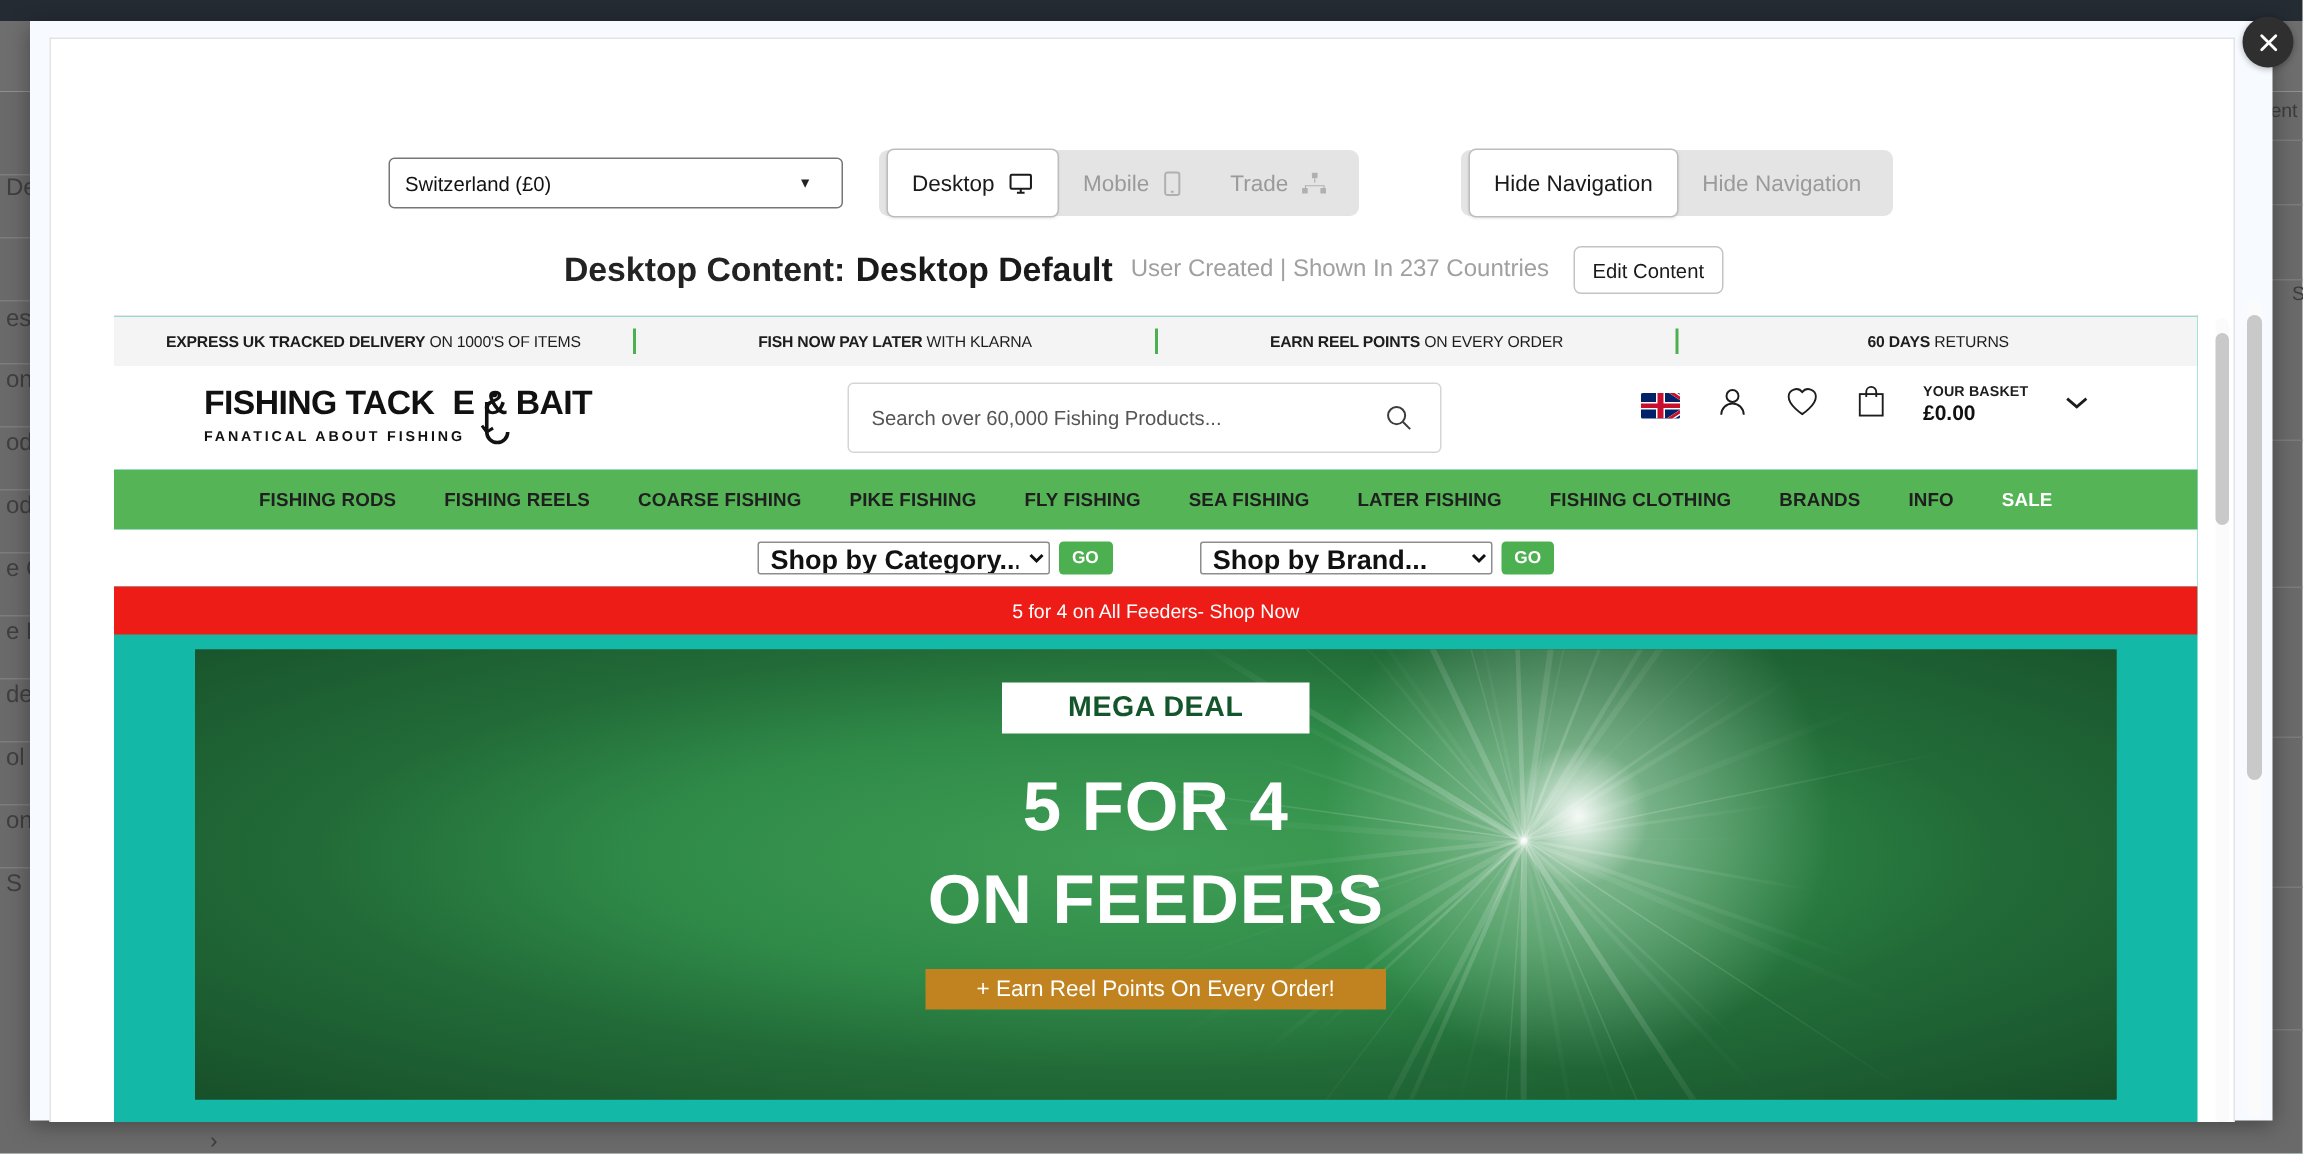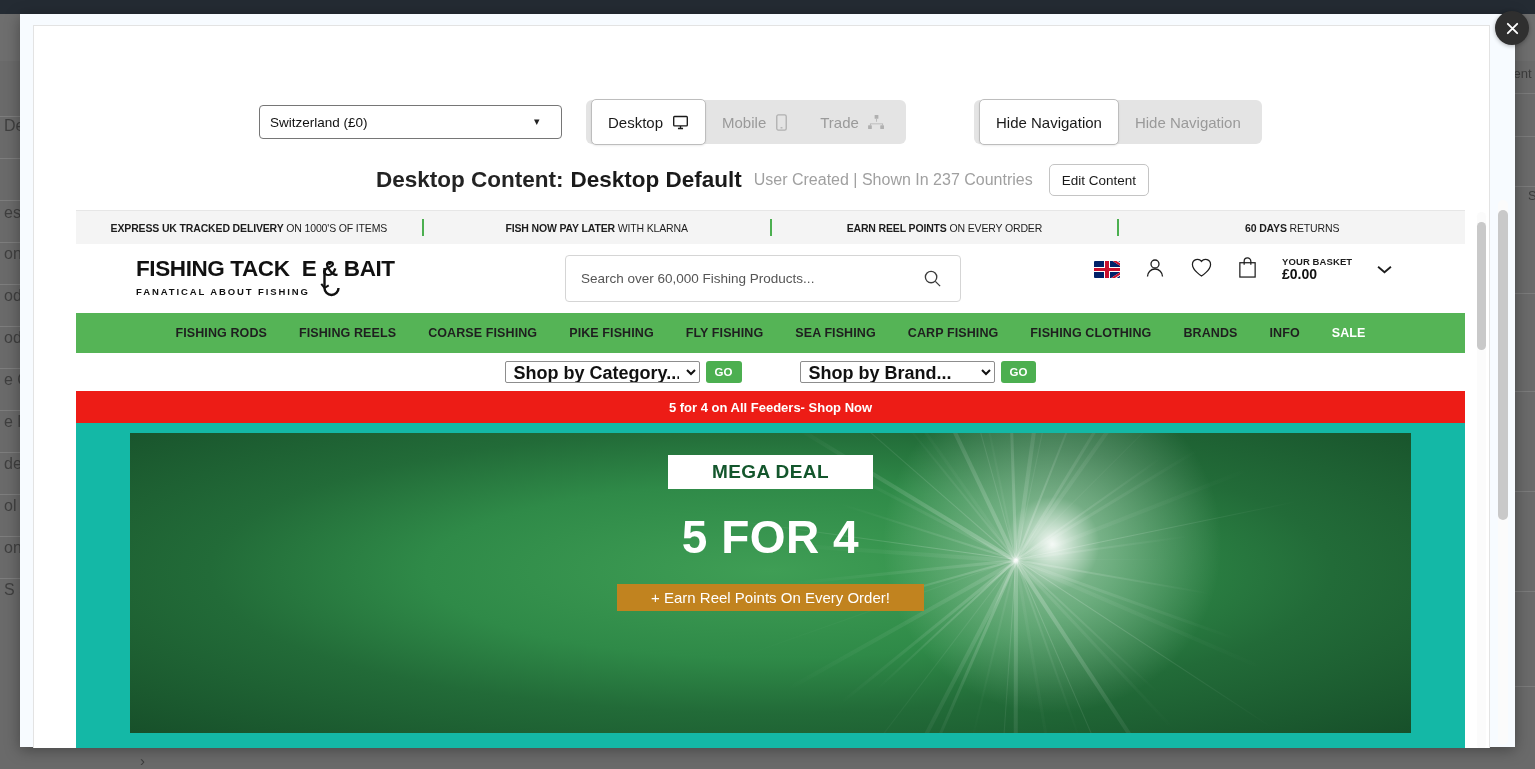--- a/index.html
+++ b/index.html
@@ -224,21 +224,21 @@
     border: none; border-radius: 3px; cursor: pointer;
     display: flex; align-items: center;
     font-family: "Liberation Sans", sans-serif;
   }
   .shopby-gap { width: 58px; }
 
   .red-band {
     height: 32px; background: #ed1c16;
     display: flex; align-items: center; justify-content: center;
   }
-  .red-band span { font-size: 13px; font-weight: 700; color: #fff; }
+  .red-band span { font-size: 13px; font-weight: 400; color: #fff; }
 
   .hero {
     position: relative; margin: 10px 54px 0 54px; height: 300px;
     background:
       radial-gradient(circle at 72% 37%, rgba(255,255,255,0.95) 0%, rgba(255,255,255,0.35) 5%, rgba(255,255,255,0.0) 18%),
       radial-gradient(ellipse at 50% 46%, #3f9e55 0%, #2f8a48 38%, #226b38 62%, #17502a 100%),
       linear-gradient(180deg,#1d5f33,#17502a);
     overflow: hidden;
   }
   .hero-rays {
@@ -483,21 +483,21 @@
         </div>
       </div>
 
       <div class="nav-bar">
         <div class="nav-item">FISHING RODS</div>
         <div class="nav-item">FISHING REELS</div>
         <div class="nav-item">COARSE FISHING</div>
         <div class="nav-item">PIKE FISHING</div>
         <div class="nav-item">FLY FISHING</div>
         <div class="nav-item">SEA FISHING</div>
-        <div class="nav-item">CARP FISHING</div>
+        <div class="nav-item">LATER FISHING</div>
         <div class="nav-item">FISHING CLOTHING</div>
         <div class="nav-item">BRANDS</div>
         <div class="nav-item">INFO</div>
         <div class="nav-item sale">SALE</div>
       </div>
 
       <div class="shopby">
         <select class="shopby-sel">
           <option>Shop by Category...</option>
         </select>
@@ -558,20 +558,21 @@
             <div class="ray" style="width: 290px; height: 1px; transform: rotate(315.043deg); opacity: 0.12;"></div>
             <div class="ray" style="width: 177px; height: 2px; transform: rotate(324.87deg); opacity: 0.39;"></div>
             <div class="ray" style="width: 214px; height: 3px; transform: rotate(328.696deg); opacity: 0.27;"></div>
             <div class="ray" style="width: 251px; height: 4px; transform: rotate(338.522deg); opacity: 0.16;"></div>
             <div class="ray" style="width: 288px; height: 1px; transform: rotate(348.348deg); opacity: 0.43;"></div>
             <div class="ray" style="width: 175px; height: 2px; transform: rotate(352.174deg); opacity: 0.31;"></div>
           </div>
         <div class="hero-inner">
           <div class="mega-pill">MEGA DEAL</div>
           <div class="hero-l1">5 FOR 4</div>
+          <div class="hero-l2">ON FEEDERS</div>
           <div class="hero-strip">+ Earn Reel Points On Every Order!</div>
         </div>
       </div>
     </div>
 
     <div class="sb-track" style="left:1443px; top:186px; width:9px; height:537px;"></div>
     <div class="sb-thumb" style="left:1443px; top:196px; width:9px; height:128px;"></div>
   </div>
 
   <div class="sb-track" style="left:1478px; top:186px; width:10px; height:545px;"></div>

